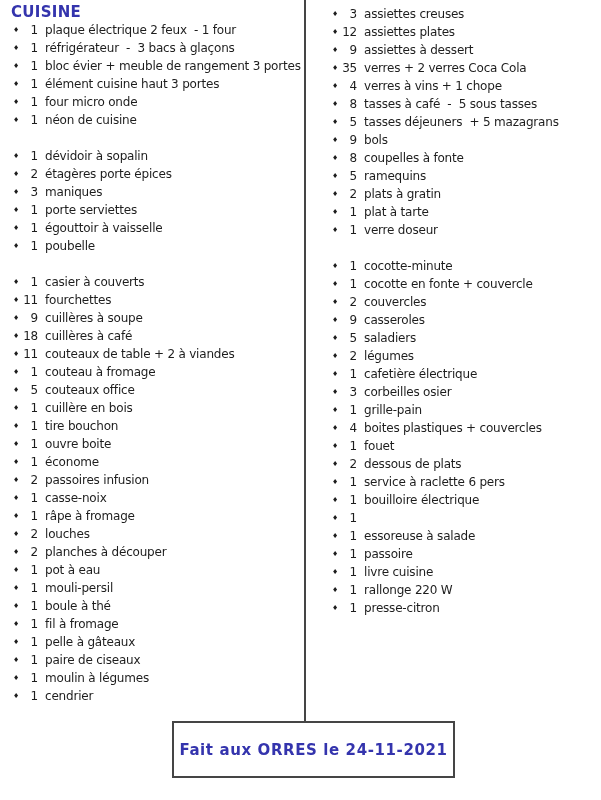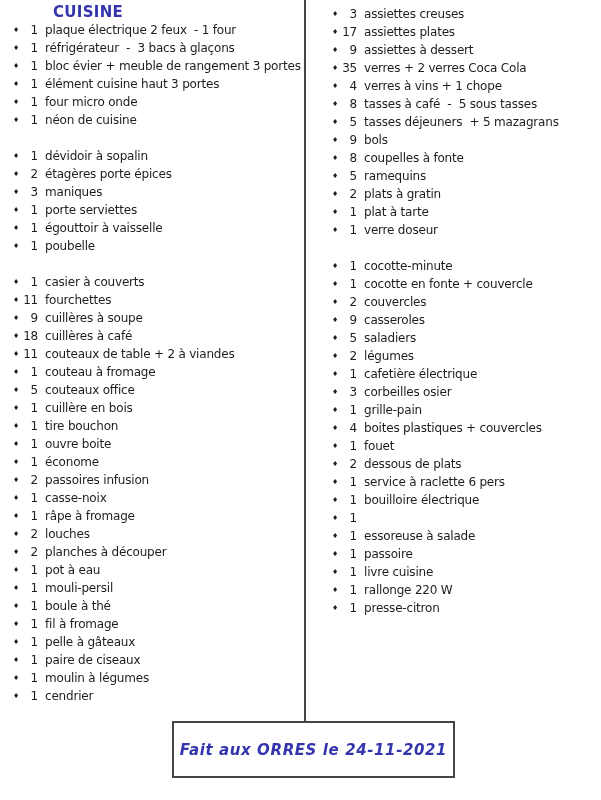--- a/index.html
+++ b/index.html
@@ -22,21 +22,20 @@
   }
   .col { position: absolute; }
   .col-left  { left: 10px;  top: 3px; width: 292px; }
   .col-right { left: 329px; top: 5px; width: 268px; }
   .doc-title {
     height: 18px; line-height: 18px;
     font-size: 15px; font-weight: bold;
     color: var(--accent);
     letter-spacing: 0.3px;
     padding-left: 1px;
-    margin-left: 42px;
   }
   .group { margin-bottom: 18px; }
   .group:last-child { margin-bottom: 0; }
   .row {
     display: flex; align-items: center;
     height: 18px;
     font-size: 12px;
     color: var(--text);
     letter-spacing: -0.2px;
     padding-left: 3px;
@@ -62,21 +61,20 @@
     width: 279px; height: 53px;
     border: 2px solid var(--rule);
     background: #ffffff;
     display: flex; align-items: center; justify-content: center;
   }
   .footer-text {
     font-size: 15px; font-weight: bold;
     color: var(--accent);
     letter-spacing: 0.6px;
     white-space: pre;
-    font-style: italic;
   }
 </style>
 </head>
 <body>
 
 <div class="page" style="--accent: #3434ad; --text: #1d1d1d; --rule: #454545;">
   <div class="divider"></div>
 
   <div class="col col-left">
     <div class="doc-title">CUISINE</div>
@@ -273,21 +271,21 @@
   <div class="col col-right">
     <div class="list">
         <div class="group">
           <div class="row">
             <span class="bullet">♦</span>
             <span class="qty">3</span>
             <span class="label">assiettes creuses</span>
           </div>
           <div class="row">
             <span class="bullet">♦</span>
-            <span class="qty">17</span>
+            <span class="qty">12</span>
             <span class="label">assiettes plates</span>
           </div>
           <div class="row">
             <span class="bullet">♦</span>
             <span class="qty">9</span>
             <span class="label">assiettes à dessert</span>
           </div>
           <div class="row">
             <span class="bullet">♦</span>
             <span class="qty">35</span>

